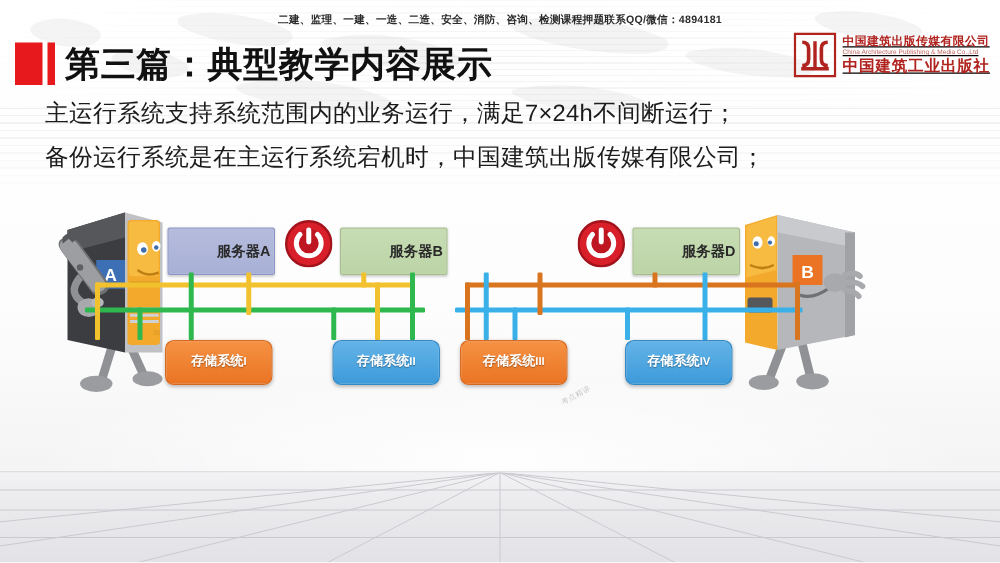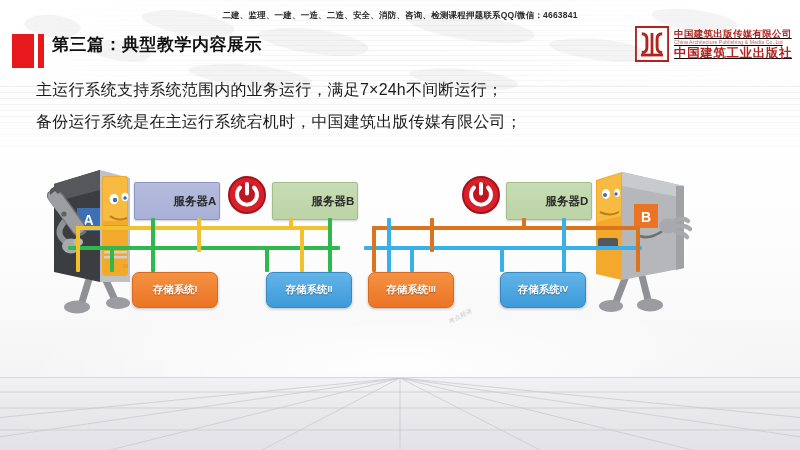--- a/index.html
+++ b/index.html
@@ -51,37 +51,37 @@
   .title-bar-wide {
     position:absolute; left:12px; top:4px; width:22px; height:34px;
     background:#e8191c;
   }
   .title-bar-thin {
     position:absolute; left:38px; top:4px; width:6px; height:34px;
     background:#e8191c;
   }
   .slide-title {
     position:absolute; left:52px; top:3px;
-    font-size:17px; font-weight:700; color:#111; letter-spacing:.5px;
+    font-size:28px; font-weight:700; color:#111; letter-spacing:.5px;
     white-space:nowrap;
   }
 
   
   .logo-wrap { position:absolute; right:8px; top:26px; display:flex; align-items:center; gap:5px; }
   .logo-mark { width:34px; height:36px; flex:0 0 auto; }
   .logo-text { display:flex; flex-direction:column; line-height:1.05;text-decoration:underline; }
   .logo-cn1 { font-size:9.5px; color:#b0231f; font-weight:700; letter-spacing:.3px; white-space:nowrap; }
   .logo-en  { font-size:5.2px; color:#c0645f; letter-spacing:.05px; white-space:nowrap; margin:1px 0 1px; }
   .logo-cn2 { font-size:12.5px; color:#b0231f; font-weight:700; letter-spacing:.6px;
               white-space:nowrap; font-family:"DejaVu Serif", serif; }
 
   
   .body-copy { position:absolute; left:36px; top:82px; width:700px; }
   .body-line {
-    font-size:16px; color:#1b1b1b; line-height:1.0; margin-bottom:16px;
+    font-size:19px; color:#1b1b1b; line-height:1.0; margin-bottom:16px;
     white-space:nowrap; letter-spacing:.2px;
   }
 
   
   .floor { position:absolute; left:0; top:378px; width:800px; height:72px; overflow:hidden;
            background:linear-gradient(180deg,#f2f2f4 0%,#e9e9ec 45%,#e3e3e7 100%); }
   .floor-top-edge { position:absolute; left:0; top:377px; width:800px; height:1px; background:#d7d7dc; }
   .glow {
     position:absolute; left:50%; top:300px; transform:translateX(-50%);
     width:760px; height:130px;
@@ -150,21 +150,21 @@
       <path d="M268 30c30-6 74 1 96 13 11 6 1 13-18 13-34 0-68-8-84-17-8-5-4-8 6-9z"></path>
       <path d="M420 16c34-6 84 2 110 14 12 6 1 13-21 13-40 0-78-9-96-18-9-5-5-8 7-9z"></path>
       <path d="M560 40c28-5 68 1 88 11 10 5 0 11-18 11-34 0-66-7-78-14-7-4-3-7 8-8z"></path>
       <path d="M660 10c24-4 58 2 74 11 9 5 0 11-15 11-28 0-54-6-64-13-6-4-3-8 5-9z"></path>
       <path d="M200 66c34-6 84 1 108 12 11 5 0 11-22 11-40 0-76-7-93-15-8-4-4-7 7-8z"></path>
       <path d="M420 70c30-5 74 1 94 10 10 5 0 10-19 10-35 0-68-6-82-13-7-4-3-6 7-7z"></path>
     </g>
   </svg>
   <div class="tex-lines2"></div>
 
-  <div class="top-banner">二建、监理、一建、一造、二造、安全、消防、咨询、检测课程押题联系QQ/微信：4663841</div>
+  <div class="top-banner">二建、监理、一建、一造、二造、安全、消防、咨询、检测课程押题联系QQ/微信：4894181</div>
 
   <div class="title-row">
     <div class="title-bar-wide"></div>
     <div class="title-bar-thin"></div>
     <div class="slide-title">第三篇：典型教学内容展示</div>
   </div>
 
   <div class="logo-wrap">
     <svg class="logo-mark" viewBox="0 0 40 42">
       <rect x="1" y="1" width="38" height="40" fill="none" stroke="#b0231f" stroke-width="2.4"></rect>

